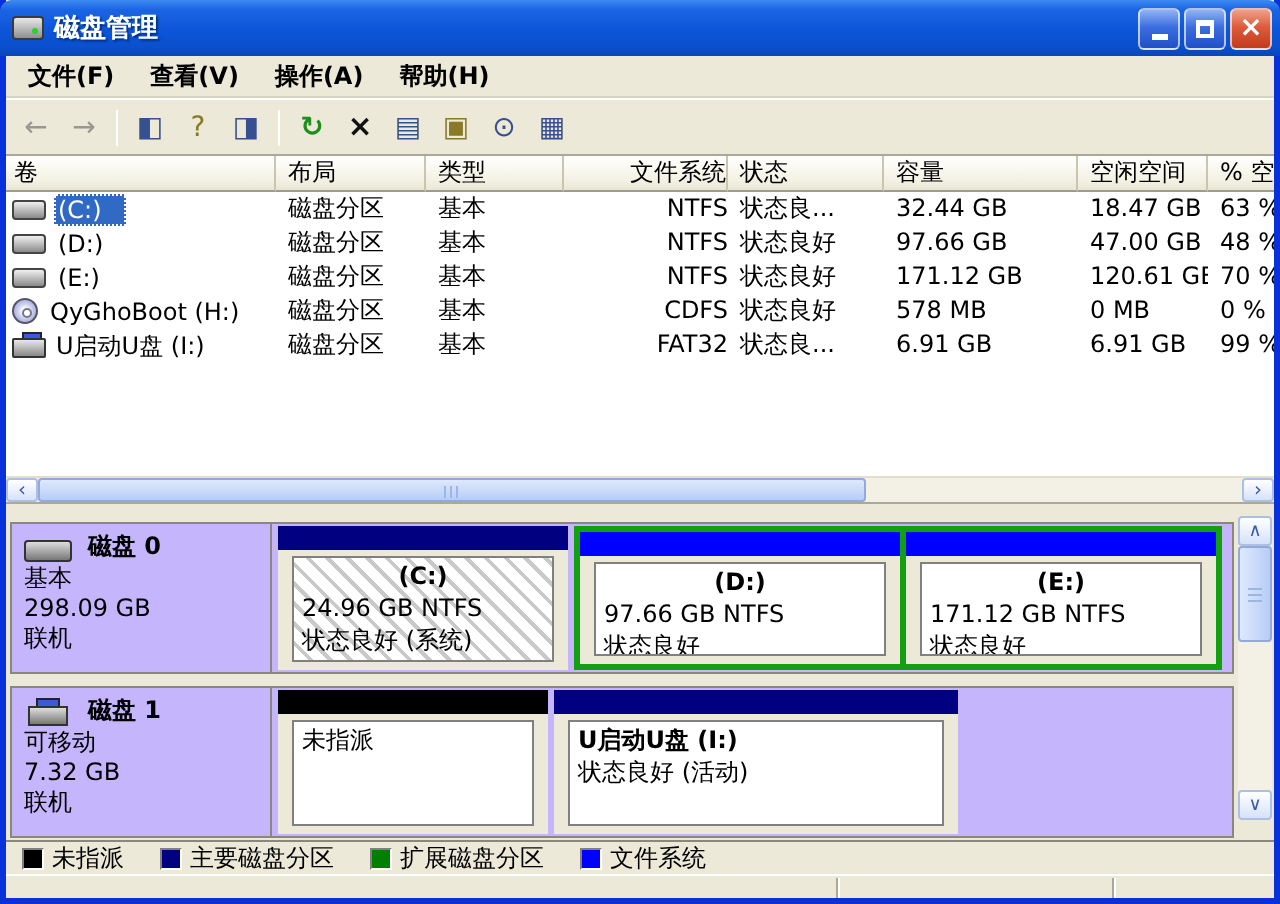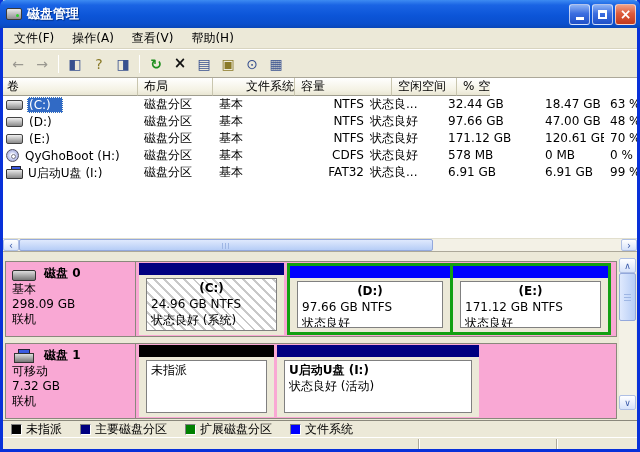--- a/index.html
+++ b/index.html
@@ -19,21 +19,21 @@
   .win-buttons{display:flex;gap:2px;}
   .btn{width:21px;height:21px;border-radius:3px;display:flex;align-items:center;justify-content:center;
     color:#fff;font-size:12px;font-weight:bold;border:1px solid rgba(255,255,255,.65);}
   .btn.minmax{background:linear-gradient(180deg,#8fb3f4 0%,#3c6ee0 45%,#1f50c8 100%);}
   .glyph-min{width:8px;height:3px;background:#fff;margin-top:9px;}
   .glyph-max{width:9px;height:9px;border:2px solid #fff;border-top-width:3px;}
   .btn.close{background:linear-gradient(180deg,#f0a088 0%,#dd5b3c 45%,#c33a1d 100%);font-size:14px;line-height:1;}
 
   
   .menubar{height:21px;display:flex;align-items:center;background:#ece9d8;padding-left:2px;border-bottom:1px solid #d8d4c0;}
-  .menu-item{padding:16px 9px;}
+  .menu-item{padding:16px 9px;font-weight:bold;}
 
   
   .toolbar{height:29px;display:flex;align-items:center;background:#ece9d8;border-top:1px solid #fff;
     border-bottom:1px solid #aca899;padding-left:4px;gap:2px;}
   .tb{width:22px;height:22px;display:flex;align-items:center;justify-content:center;border:1px solid transparent;border-radius:2px;}
   .tb .g{font-size:14px;line-height:1;}
   .g.gray{color:#9a9890;}
   .g.blue{color:#37508f;}
   .g.green{color:#1d8f1d;font-weight:bold;}
   .g.black{color:#111;font-weight:bold;font-size:15px;}
@@ -75,21 +75,21 @@
   .vbtn{height:15px;flex:none;display:flex;align-items:center;justify-content:center;font-size:9px;color:#3a5aa8;
     background:linear-gradient(180deg,#ffffff,#d6e2fa);border:1px solid #aebfe4;border-radius:2px;}
   .vthumb{height:48px;flex:none;background:linear-gradient(90deg,#dfe9fd,#b6cdf6);border:1px solid #93a8dc;border-radius:2px;position:relative;}
   .vthumb::after{content:"";position:absolute;top:50%;left:4px;width:7px;height:7px;margin-top:-3px;
     background:repeating-linear-gradient(180deg,#9eb6e4 0 1px,transparent 1px 3px);}
   .vtrack-fill{flex:1;}
 
   
   .splitter{height:3px;background:#ece9d8;}
   .bottompane{position:relative;height:165px;background:#ece9d8;padding:6px 20px 0 2px;}
-  .diskrow{height:76px;display:flex;border:1px solid #8a887c;background:#f9a8d4;margin-bottom:6px;}
+  .diskrow{height:76px;display:flex;border:1px solid #8a887c;background:#c4b5fd;margin-bottom:6px;}
   .disklabel{width:130px;flex:none;border-right:1px solid #8a887c;padding:4px 2px 2px 6px;line-height:15px;}
   .dl-head{display:flex;align-items:center;gap:8px;font-weight:bold;margin-bottom:1px;}
   .dicon{width:24px;height:14px;position:relative;flex:none;}
   .dicon-hdd{background:linear-gradient(180deg,#ddd,#777);border:1px solid #333;border-radius:2px;height:11px;margin-top:3px;}
   .dicon-usb::before{content:"";position:absolute;left:6px;top:0;width:10px;height:7px;background:#3a5ae0;border:1px solid #223;}
   .dicon-usb::after{content:"";position:absolute;left:2px;bottom:0;width:18px;height:8px;background:linear-gradient(180deg,#ddd,#777);border:1px solid #333;}
   .disktrack{flex:1;display:flex;align-items:stretch;padding:1px 0 1px 3px;gap:3px;overflow:hidden;}
   .part{flex:none;display:flex;flex-direction:column;background:#ece9d8;}
   .pbar{height:12px;flex:none;margin-bottom:3px;}
   .bar-primary{background:#000080;}
@@ -126,22 +126,22 @@
         </span>
       <span class="btn minmax">
           <i class="glyph-max"></i>
         </span>
       <span class="btn close">×</span>
     </span>
   </div>
 
   <div class="menubar">
     <span class="menu-item">文件(F)</span>
+    <span class="menu-item">查看(V)</span>
     <span class="menu-item">操作(A)</span>
-    <span class="menu-item">查看(V)</span>
     <span class="menu-item">帮助(H)</span>
   </div>
 
   <div class="toolbar">
     <span class="tb">
         <span class="g gray">←</span>
       </span>
     <span class="tb">
         <span class="g gray">→</span>
       </span>
@@ -173,21 +173,23 @@
       </span>
     <span class="tb">
         <span class="g blue">▦</span>
       </span>
   </div>
 
   <div class="toppane">
     <div class="thead">
       <span class="hcell c0">卷</span>
       <span class="hcell c1">布局</span>
+      <span class="hcell c2">类型</span>
       <span class="hcell c3">文件系统</span>
+      <span class="hcell c4">状态</span>
       <span class="hcell c5">容量</span>
       <span class="hcell c6">空闲空间</span>
       <span class="hcell c7">% 空</span>
     </div>
 
     <div class="trow">
       <span class="cell c0">
           <span class="ic ic-disk"></span>
           <span class="vol-label selected">(C:)</span>
         </span>

